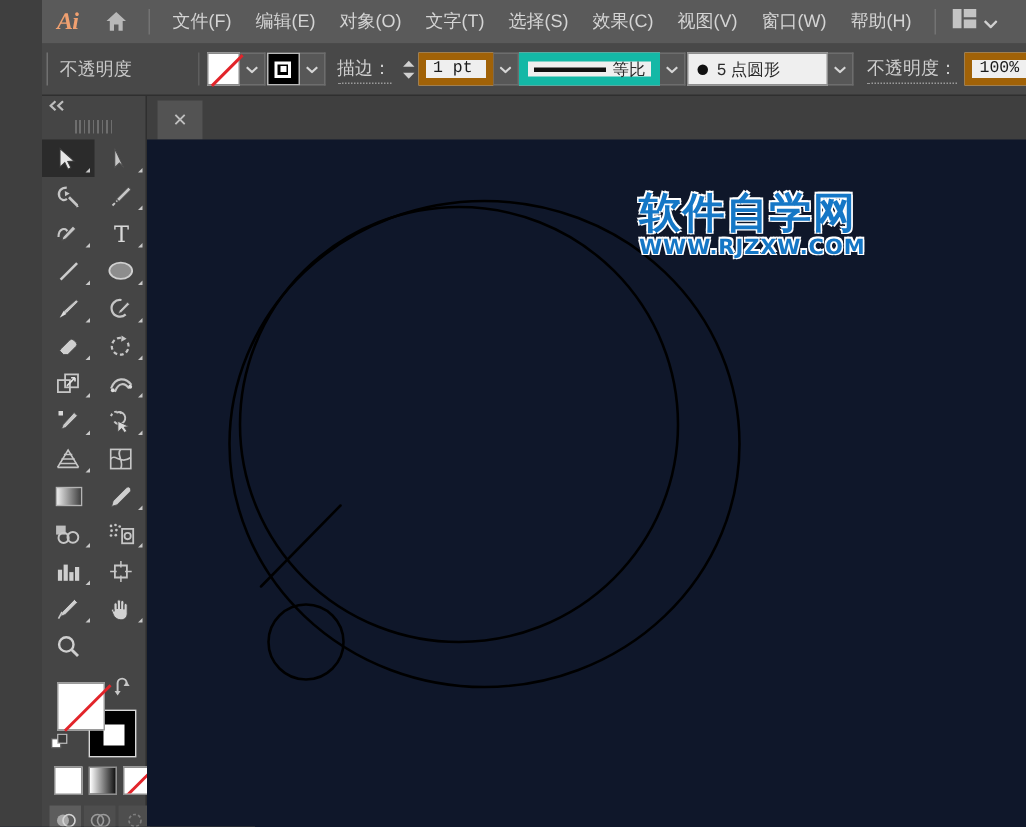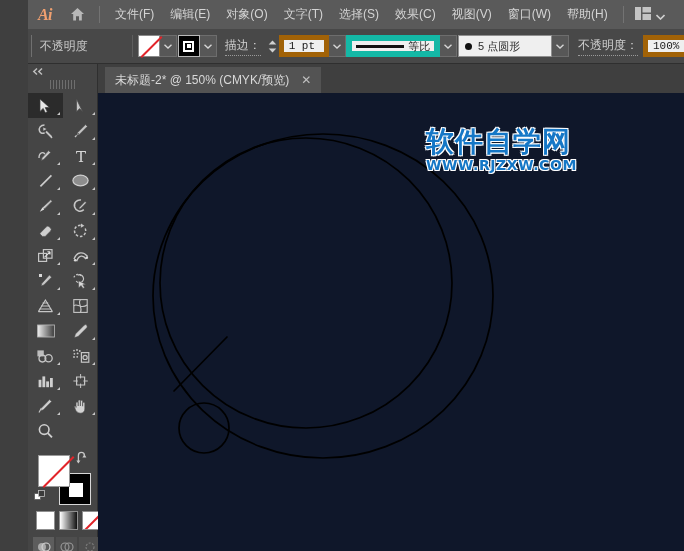--- a/index.html
+++ b/index.html
@@ -614,21 +614,20 @@
           <svg width="14" height="12" viewBox="0 0 14 12">
             <circle cx="7" cy="6" r="4" fill="none" stroke="#7d7d7d" stroke-width="1.1" stroke-dasharray="2 1.4"></circle>
           </svg>
         </div>
       </div>
     </div>
   </div>
 
   <div class="tabbar">
     <div class="doctab">
-      <span class="doctab-title">未标题-2* @ 150% (CMYK/预览)</span>
       <span class="doctab-close">✕</span>
     </div>
   </div>
 
   <div class="canvas">
     <svg width="614" height="458" viewBox="0 0 614 458">
       <g fill="none" stroke="#000000" stroke-linecap="round">
         <ellipse cx="225" cy="203" rx="170" ry="162" stroke-width="1.7"></ellipse>
         <ellipse cx="208" cy="190" rx="146" ry="145" stroke-width="1.7"></ellipse>
         <circle cx="106" cy="335" r="25" stroke-width="1.7"></circle>

